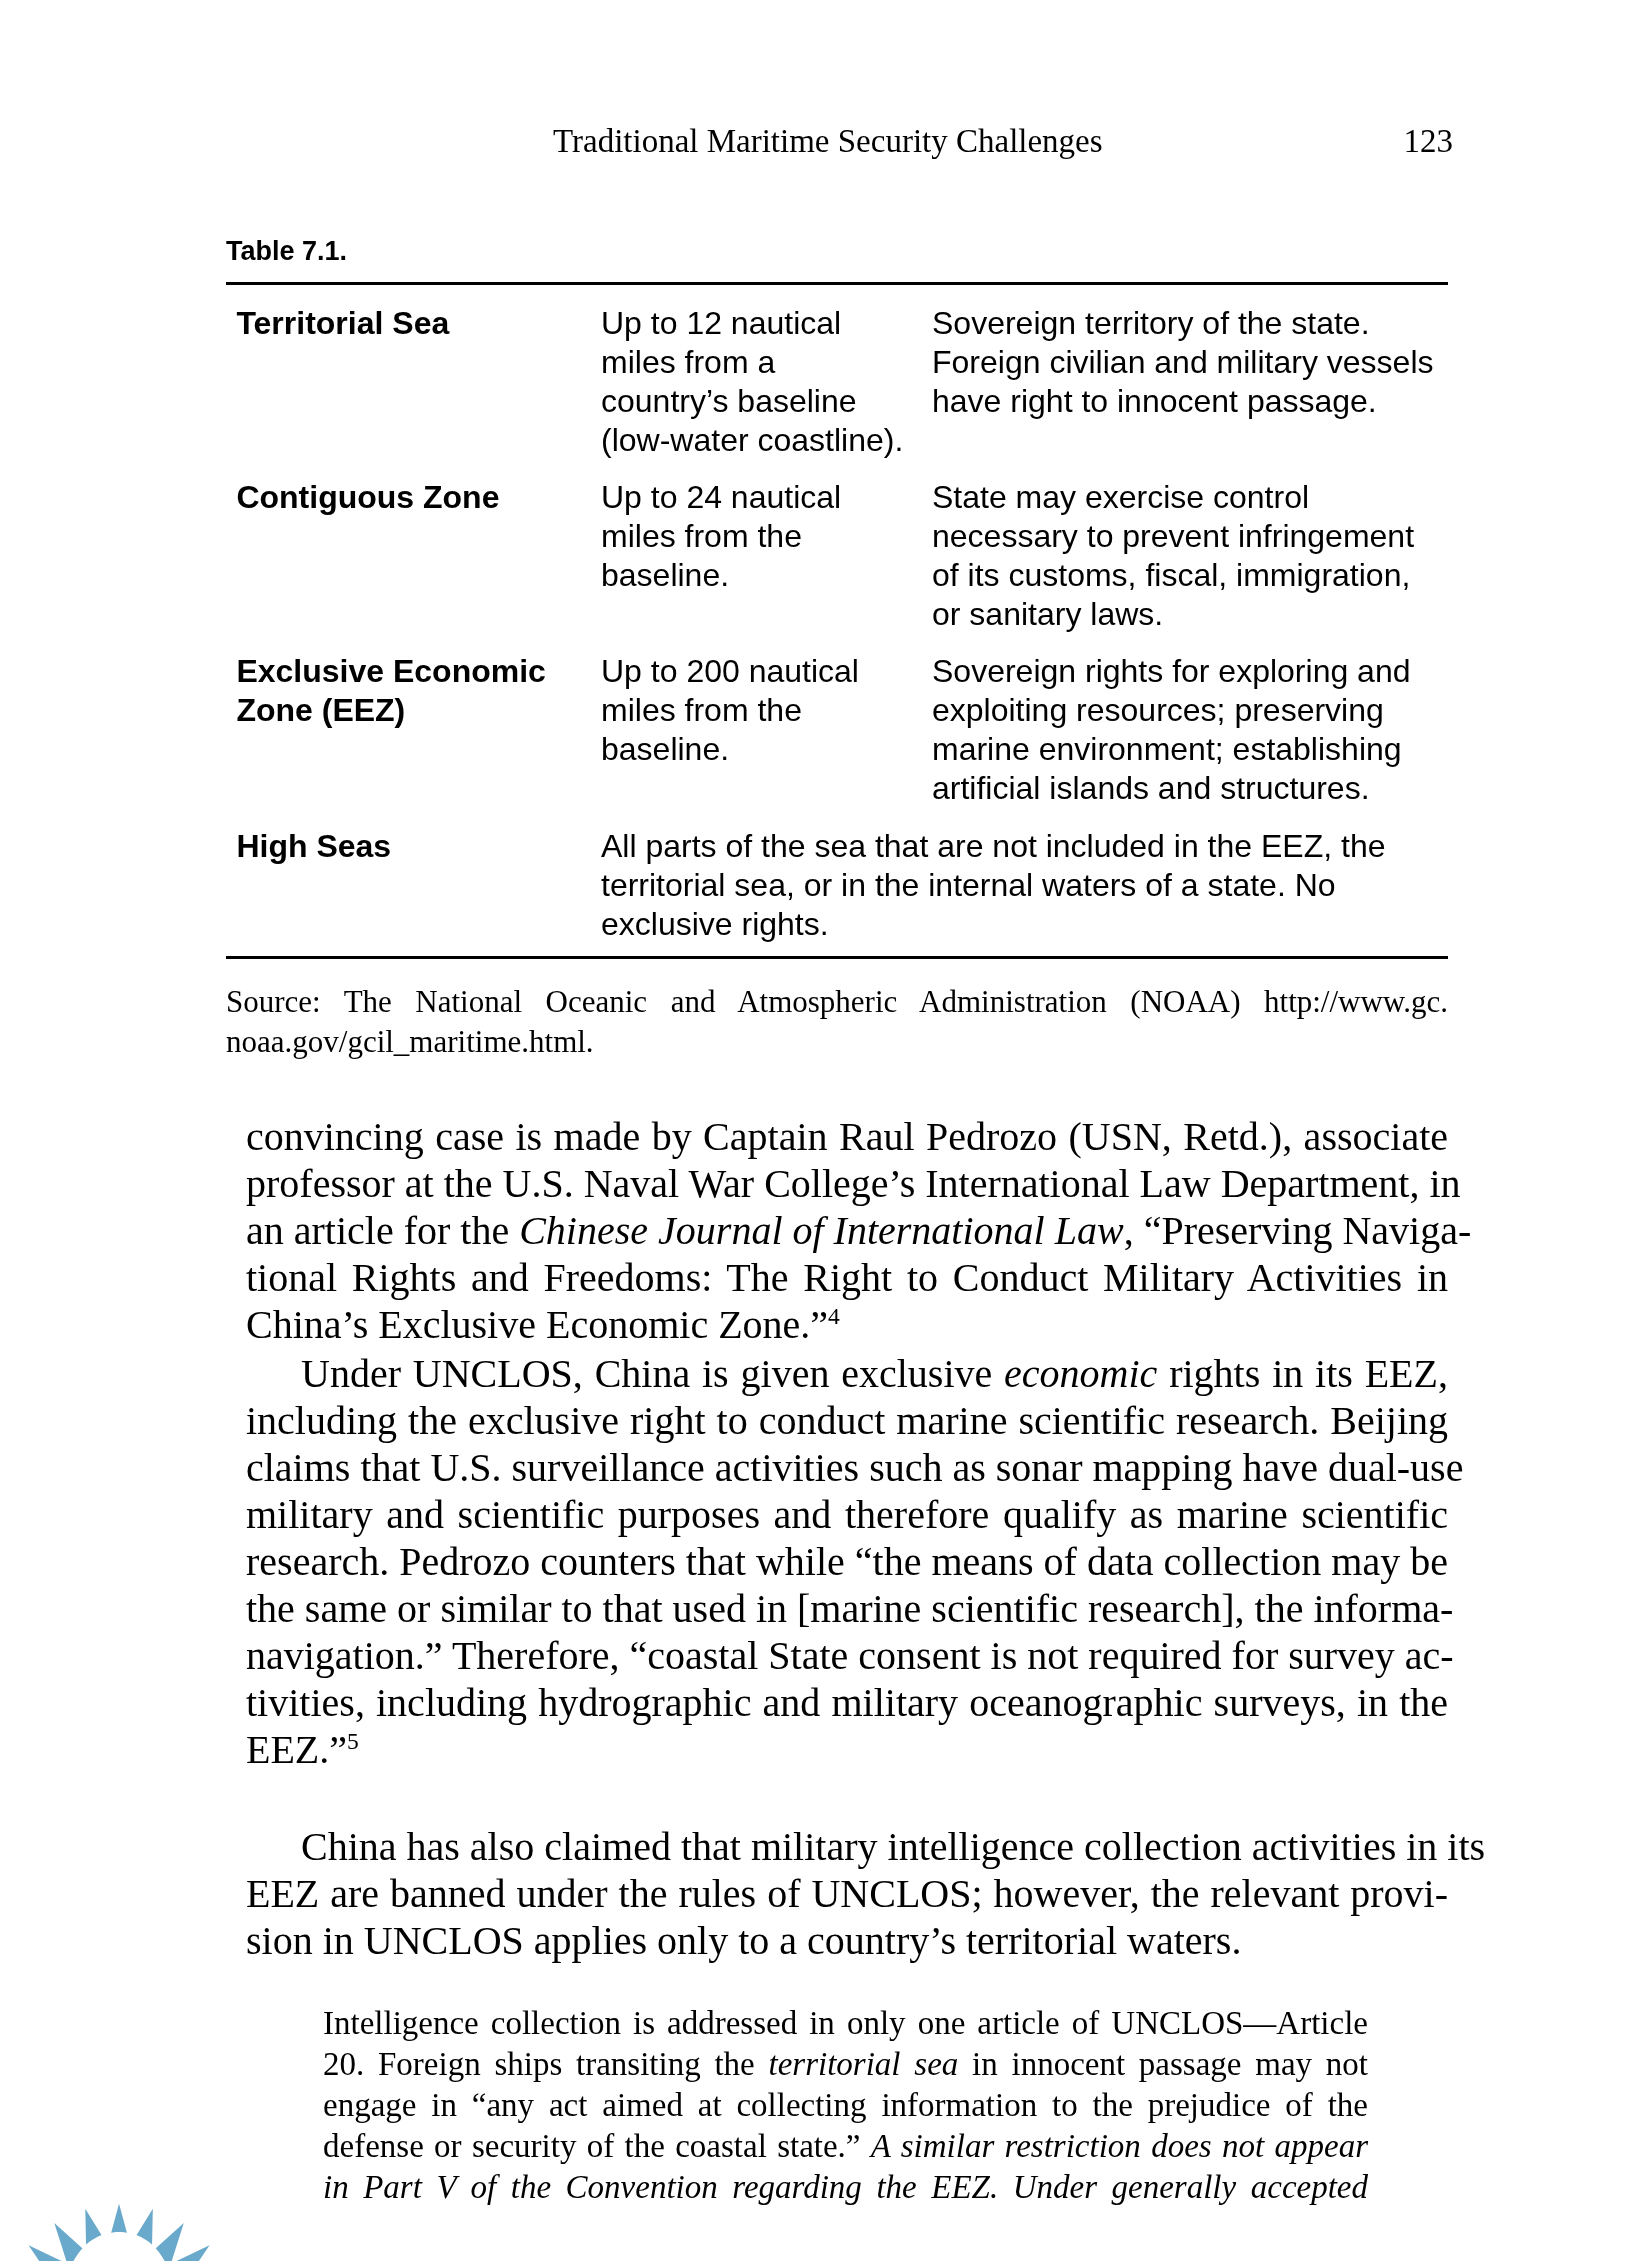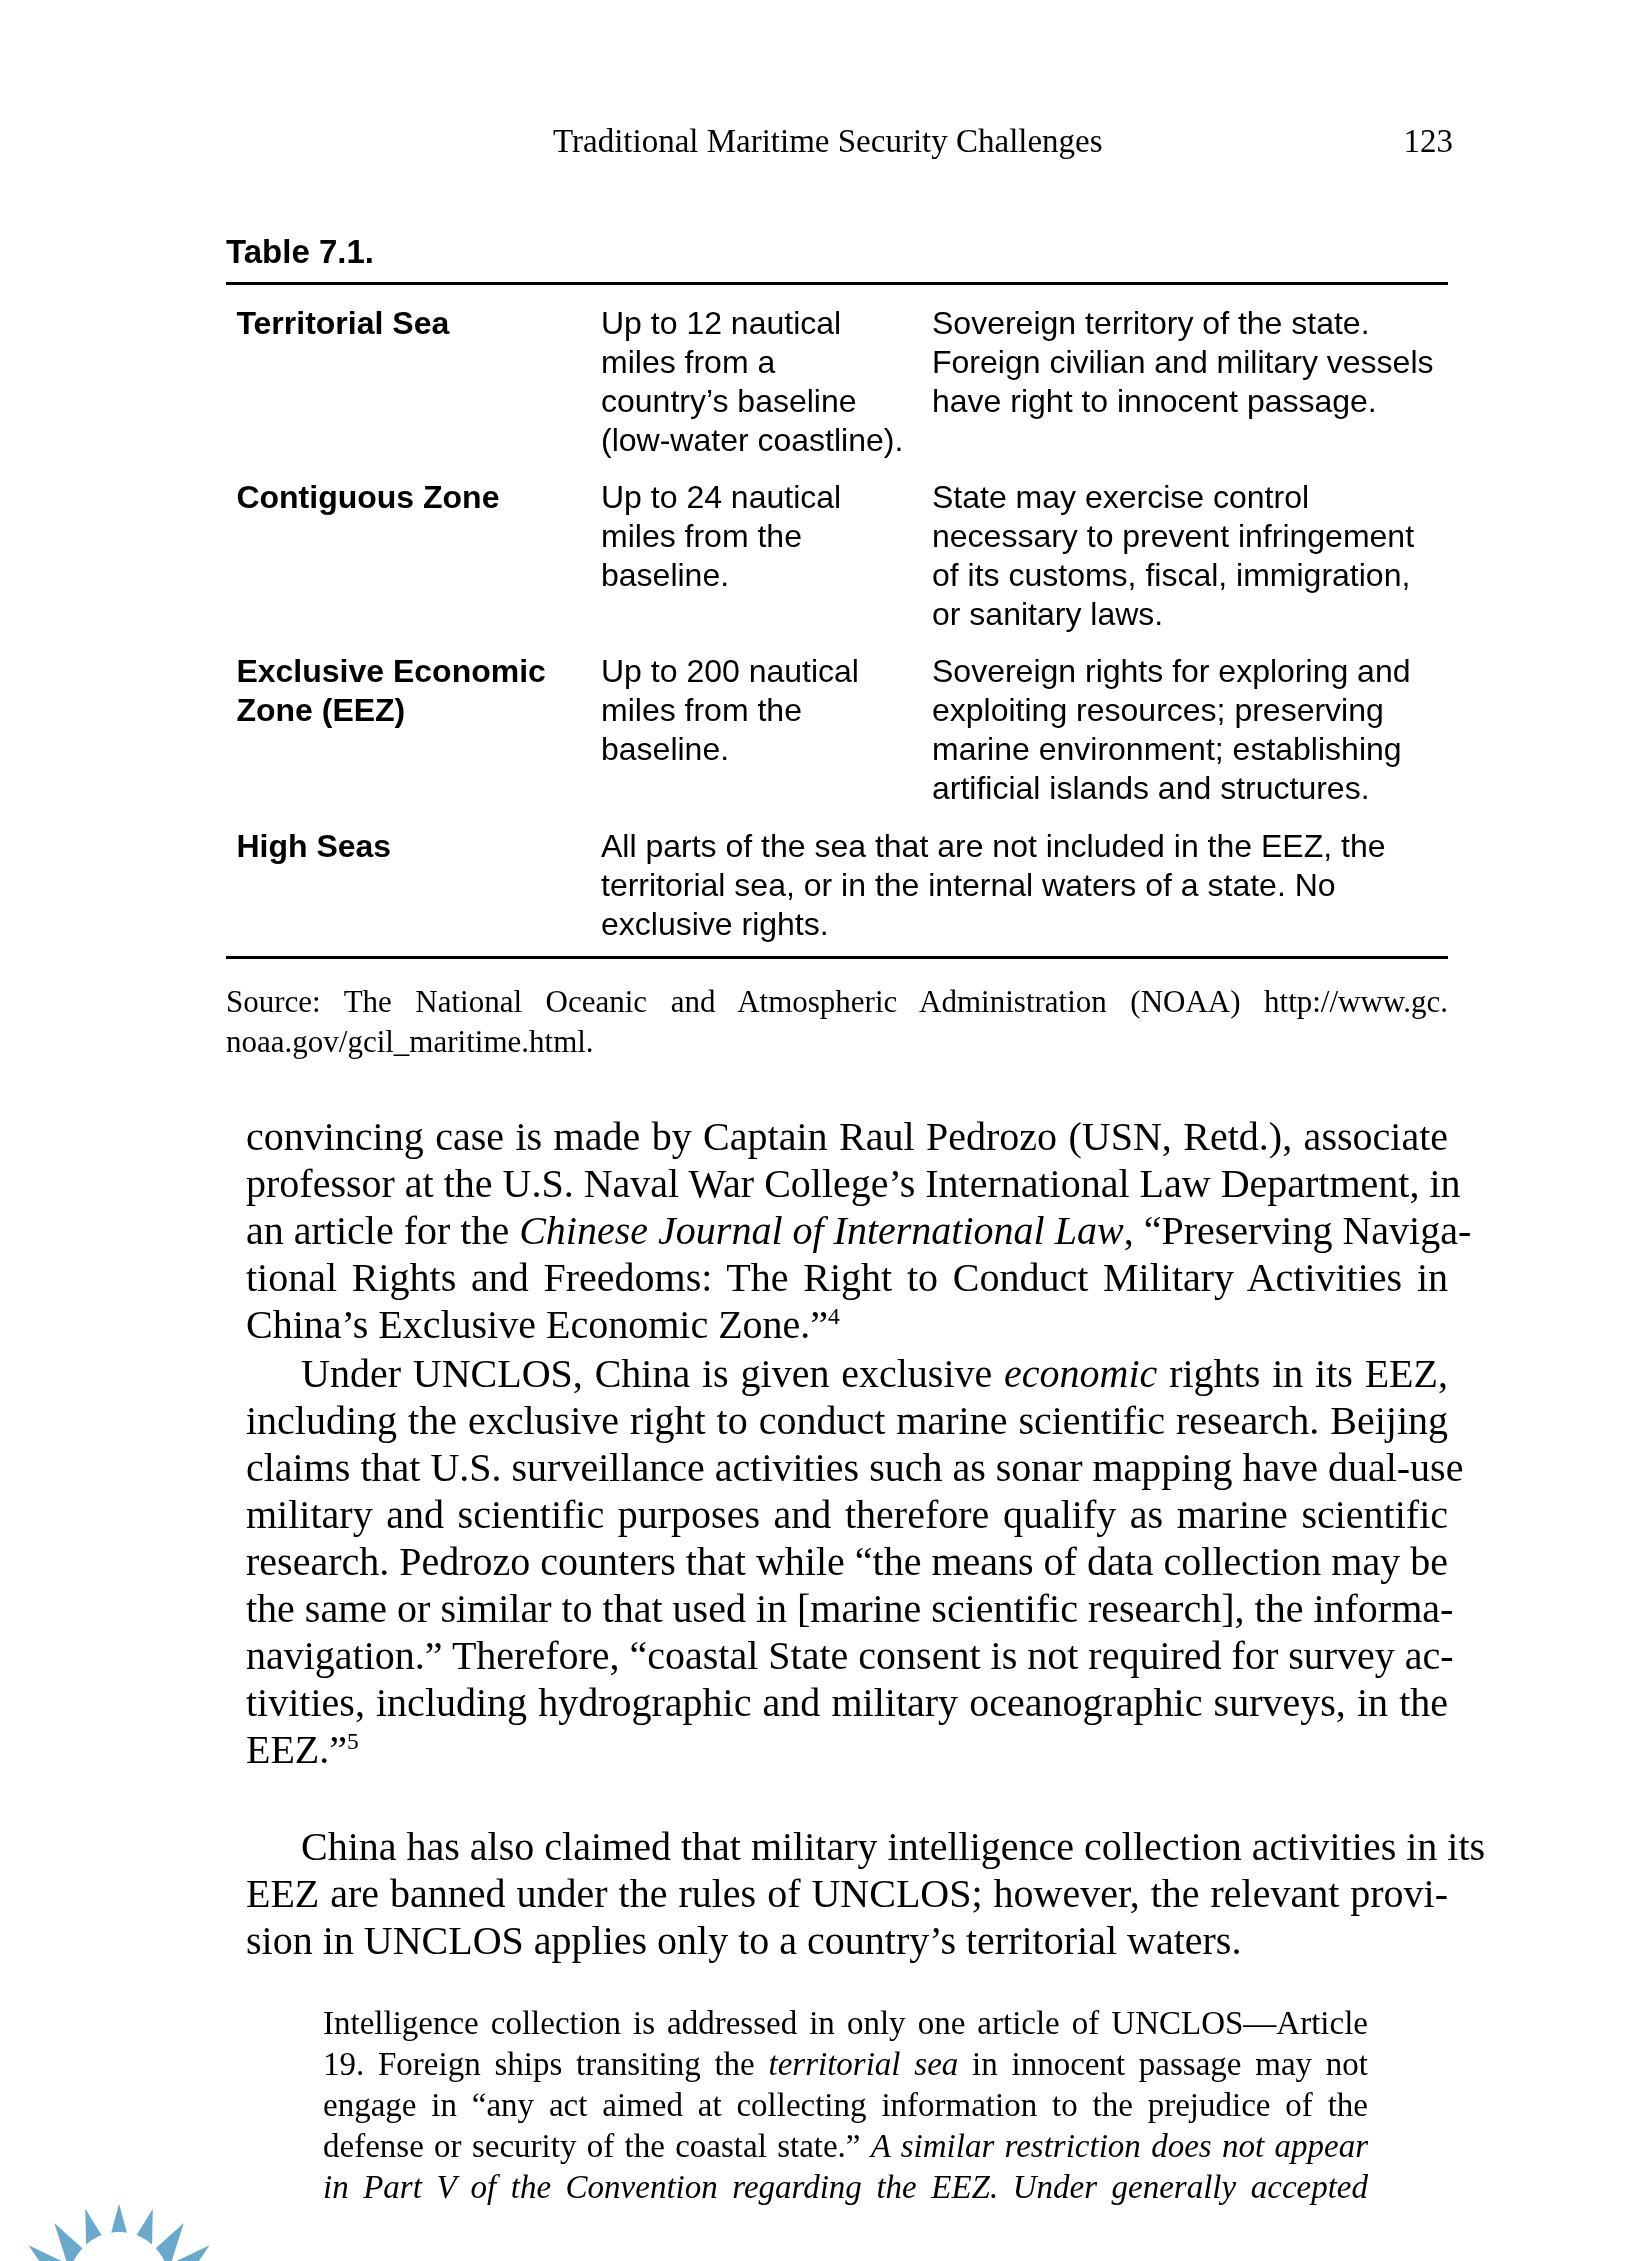--- a/index.html
+++ b/index.html
@@ -7,21 +7,21 @@
   .abs { position: absolute; }
   .serif { font-family: "Liberation Serif", "DejaVu Serif", serif; }
   .sans { font-family: "Liberation Sans", "DejaVu Sans", sans-serif; }
 
   
   #running-header { left: 553px; top: 121px; width: 900px; height: 41px; }
   #running-title { position: absolute; left: 0; top: 0; font-size: 33px; line-height: 41px; white-space: nowrap; }
   #page-number { position: absolute; right: 0; top: 0; font-size: 33px; line-height: 41px; text-align: center; }
 
   
-  #table-caption { left: 226px; top: 231px; font-weight: bold; font-size: 33px; line-height: 41px; }
+  #table-caption { left: 226px; top: 231px; font-weight: bold; font-size: 27px; line-height: 41px; }
   .rule { position: absolute; left: 226px; width: 1222px; height: 2.7px; background: #000; }
   #table-rule-top { top: 282px; }
   #table-rule-bottom { top: 956px; }
 
   .trow { position: absolute; left: 226px; width: 1222px; font-size: 32px; line-height: 39px; }
   .trow .c1 { position: absolute; left: 10.4px; top: 0; width: 353px; font-weight: bold; }
   .trow .c2 { position: absolute; left: 375px; top: 0; width: 317px; }
   .trow .c3 { position: absolute; left: 706px; top: 0; width: 516px; }
   .trow .c23 { position: absolute; left: 375px; top: 0; width: 847px; }
   .line { display: block; white-space: nowrap; }
@@ -150,21 +150,21 @@
 </div>
 
 <div id="para-3" class="body-text serif">
   <span class="jline indent">China has also claimed that military intelligence collection activities in its</span>
   <span class="jline">EEZ are banned under the rules of UNCLOS; however, the relevant provi-</span>
   <span class="jline last">sion in UNCLOS applies only to a country’s territorial waters.</span>
 </div>
 
 <div id="block-quote" class="serif">
   <span class="jline">Intelligence collection is addressed in only one article of UNCLOS—Article</span>
-  <span class="jline"><span>19. Foreign ships transiting the </span><i>territorial sea</i><span> in innocent passage may not</span></span>
+  <span class="jline"><span>20. Foreign ships transiting the </span><i>territorial sea</i><span> in innocent passage may not</span></span>
   <span class="jline">engage in “any act aimed at collecting information to the prejudice of the</span>
   <span class="jline"><span>defense or security of the coastal state.” </span><i>A similar restriction does not appear</i></span>
   <span class="jline"><i>in Part V of the Convention regarding the EEZ. Under generally accepted</i></span>
 </div>
 
 <svg id="watermark" class="abs" width="1628" height="244" viewBox="0 0 3600 540">
   <defs>
     <clipPath id="wm-top">
         <rect x="0" y="0" width="3600" height="278"></rect>
       </clipPath>

